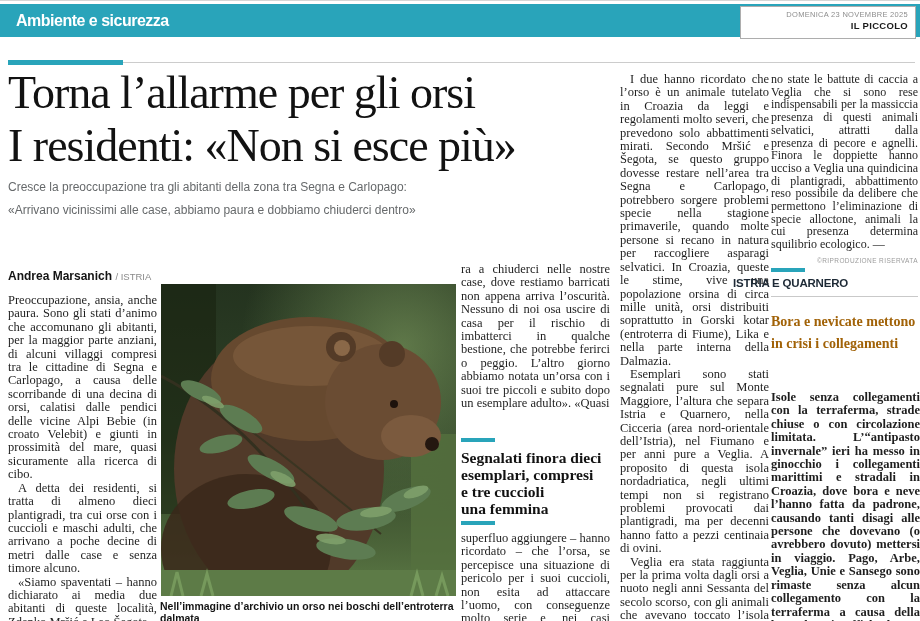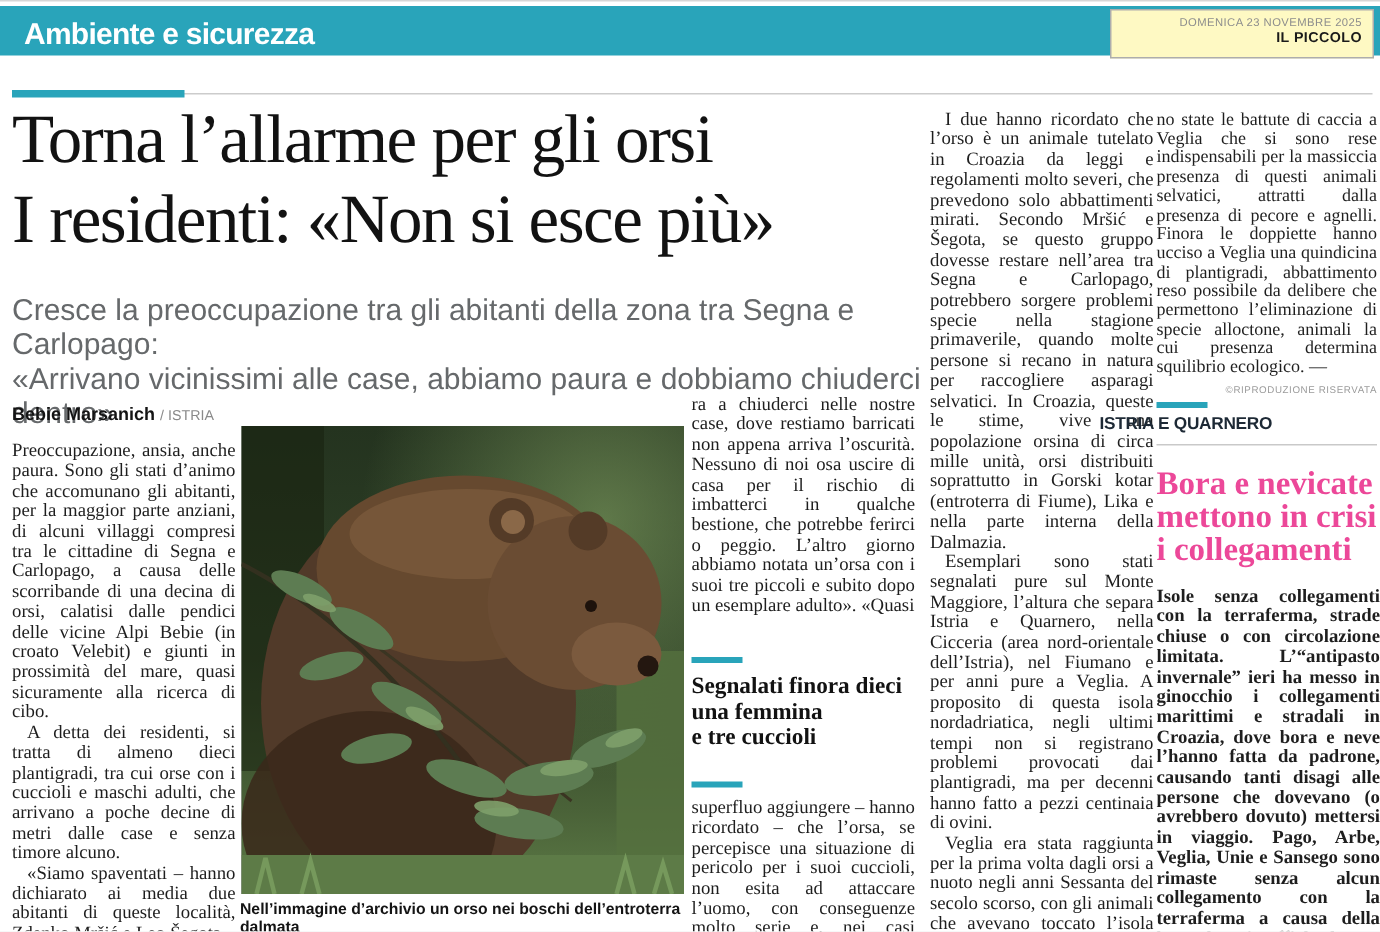--- a/index.html
+++ b/index.html
@@ -3,34 +3,34 @@
 <meta charset="utf-8">
 <style>
   html,body{margin:0;padding:0;background:#f2f2f2;}
   #page{position:relative;width:920px;height:621px;background:#ffffff;overflow:hidden;
         font-family:"Liberation Serif",serif;color:#1e1e1e;}
   .abs{position:absolute;}
   
   #topline{left:0;top:0;width:920px;height:1px;background:#d6d6d6;}
   #headerbar{left:0;top:4px;width:920px;height:33px;background:#29a4ba;}
   #sectionlabel{left:16px;top:8px;color:#ffffff;font-family:"Liberation Sans",sans-serif;
-      font-weight:bold;font-size:20px;letter-spacing:-0.5px;}
-  #mastheadbox{right:4px;top:2px;width:160px;height:27px;background:#fef9c3;border:1px solid #adadad;
+      font-weight:bold;font-size:16px;letter-spacing:-0.5px;}
+  #mastheadbox{right:4px;top:2px;width:160px;height:27px;background:#ffffff;border:1px solid #adadad;
       text-align:right;padding:2px 7px;font-family:"Liberation Sans",sans-serif;}
   #editiondate{font-size:7.5px;color:#8d8d8d;letter-spacing:0.3px;line-height:11px;}
   #masthead{font-size:9.5px;color:#1a1a1a;font-weight:bold;letter-spacing:0.3px;line-height:11px;}
   
   #toprule{left:8px;top:62px;width:907px;height:1px;background:#cccccc;}
   #accentbar{left:8px;top:60px;width:115px;height:5px;background:#29a4ba;}
   .cyandash{width:34px;height:4px;background:#29a4ba;}
   
   #headline{left:8px;top:66px;width:605px;font-size:46px;font-weight:normal;color:#121212;
       line-height:53px;letter-spacing:-1px;}
-  #standfirst{left:8px;top:196px;width:610px;font-family:"Liberation Sans",sans-serif;
-      font-size:20px;color:#66696b;line-height:23px;}
+  #standfirst{left:8px;top:176px;width:610px;font-family:"Liberation Sans",sans-serif;
+      font-size:12px;color:#66696b;line-height:23px;}
   
   #byline{left:8px;top:269px;width:150px;font-family:"Liberation Sans",sans-serif;font-size:12px;}
   #byline .name{font-weight:bold;color:#141414;}
   #byline .place{color:#8a8a8a;font-size:9.5px;}
   
   .bodycol{width:149px;font-size:12.5px;line-height:13.4px;text-align:justify;}
   .bodycol p{margin:0;hyphens:auto;font-family:Liberation Serif, serif;-webkit-hyphens:auto;}
   .bodycol p.ind{text-indent:10px;}
   #col1{left:8px;top:294px;height:327px;overflow:hidden;}
   #col2p1{left:461px;top:263px;}
@@ -46,21 +46,21 @@
   
   #photo{left:161px;top:284px;width:295px;height:312px;background:#2c3b27;}
   #photo svg{display:block;}
   #caption{left:160px;top:600px;width:298px;font-family:"Liberation Sans",sans-serif;
       font-size:10.5px;font-weight:bold;color:#141414;}
   
   #sidedash{left:771px;top:268px;}
   #kicker{left:733px;top:277px;width:147px;font-family:"Liberation Sans",sans-serif;
       font-size:11.5px;font-weight:bold;color:#1d2935;letter-spacing:-0.2px;}
   #kickerrule{left:771px;top:296px;width:147px;height:1px;background:#c9c9c9;}
-  #sideheadline{left:771px;top:311px;width:150px;font-size:22px;font-weight:bold;color:#ec4899;line-height:22px;}
+  #sideheadline{left:771px;top:311px;width:150px;font-size:14px;font-weight:bold;color:#a16207;line-height:22px;}
   #sidebody{left:771px;top:391px;height:230px;overflow:hidden;}
   #sidebody p{font-weight:600;}
 </style>
 </head>
 <body>
 
 <div id="page">
 
   <div class="abs" id="topline"></div>
 
@@ -79,21 +79,21 @@
     <div>Torna l’allarme per gli orsi</div>
     <div>I residenti: «Non si esce più»</div>
   </div>
 
   <div class="abs" id="standfirst">
     <div>Cresce la preoccupazione tra gli abitanti della zona tra Segna e Carlopago:</div>
     <div>«Arrivano vicinissimi alle case, abbiamo paura e dobbiamo chiuderci dentro»</div>
   </div>
 
   <div class="abs" id="byline">
-    <span class="name">Bebie Marsanich</span>
+    <span class="name">Andrea Marsanich</span>
     <span class="place">/ ISTRIA</span>
   </div>
 
   <div class="abs bodycol" id="col1">
     <p>Preoccupazione, ansia, anche paura. Sono gli stati d’animo che accomunano gli abitanti, per la maggior parte anziani, di alcuni villaggi compresi tra le cittadine di Segna e Carlopago, a causa delle scorribande di una decina di orsi, calatisi dalle pendici delle vicine Alpi Bebie (in croato Velebit) e giunti in prossimità del mare, quasi sicuramente alla ricerca di cibo.</p>
     <p class="ind">A detta dei residenti, si tratta di almeno dieci plantigradi, tra cui orse con i cuccioli e maschi adulti, che arrivano a poche decine di metri dalle case e senza timore alcuno.</p>
     <p class="ind">«Siamo spaventati – hanno dichiarato ai media due abitanti di queste località, Zdenko Mršić e Leo Šegota – gli orsi ci costringono la se-</p>
   </div>
 
   <div class="abs" id="photo">
@@ -153,22 +153,23 @@
     </svg>
   </div>
   <div class="abs" id="caption">Nell’immagine d’archivio un orso nei boschi dell’entroterra dalmata</div>
 
   <div class="abs bodycol" id="col2p1">
     <p>ra a chiuderci nelle nostre case, dove restiamo barricati non appena arriva l’oscurità. Nessuno di noi osa uscire di casa per il rischio di imbatterci in qualche bestione, che potrebbe ferirci o peggio. L’altro giorno abbiamo notata un’orsa con i suoi tre piccoli e subito dopo un esemplare adulto». «Quasi</p>
   </div>
   <div class="abs cyandash" id="crossdash1"></div>
   <div class="abs" id="crosshead">
     <div>Segnalati finora dieci</div>
+    <div>esemplari, compresi</div>
+    <div>e tre cuccioli</div>
     <div>una femmina</div>
-    <div>e tre cuccioli</div>
   </div>
   <div class="abs cyandash" id="crossdash2"></div>
   <div class="abs bodycol" id="col2p2">
     <p>superfluo aggiungere – hanno ricordato – che l’orsa, se percepisce una situazione di pericolo per i suoi cuccioli, non esita ad attaccare l’uomo, con conseguenze molto serie e, nei casi peggiori, anche tragiche».</p>
   </div>
 
   <div class="abs bodycol" id="col3">
     <p class="ind">I due hanno ricordato che l’orso è un animale tutelato in Croazia da leggi e regolamenti molto severi, che prevedono solo abbattimenti mirati. Secondo Mršić e Šegota, se questo gruppo dovesse restare nell’area tra Segna e Carlopago, potrebbero sorgere problemi specie nella stagione primaverile, quando molte persone si recano in natura per raccogliere asparagi selvatici. In Croazia, queste le stime, vive una popolazione orsina di circa mille unità, orsi distribuiti soprattutto in Gorski kotar (entroterra di Fiume), Lika e nella parte interna della Dalmazia.</p>
     <p class="ind">Esemplari sono stati segnalati pure sul Monte Maggiore, l’altura che separa Istria e Quarnero, nella Cicceria (area nord-orientale dell’Istria), nel Fiumano e per anni pure a Veglia. A proposito di questa isola nordadriatica, negli ultimi tempi non si registrano problemi provocati dai plantigradi, ma per decenni hanno fatto a pezzi centinaia di ovini.</p>
     <p class="ind">Veglia era stata raggiunta per la prima volta dagli orsi a nuoto negli anni Sessanta del secolo scorso, con gli animali che avevano toccato l’isola dopo avere attraversato le regioni montane dell’entroterra, portandosi fino al mare. Non poche so-</p>

